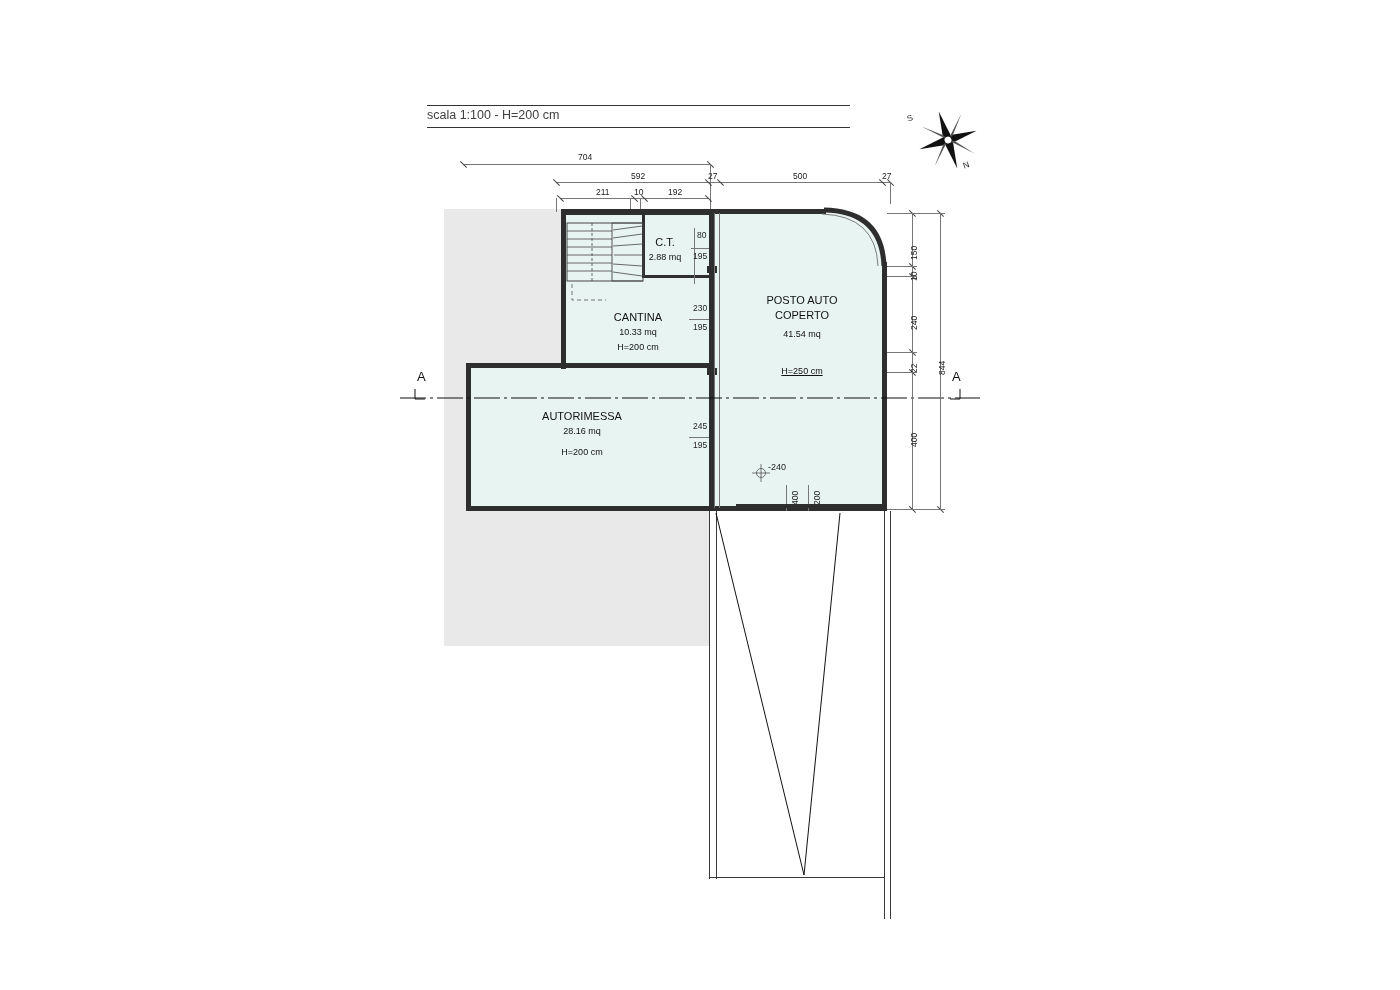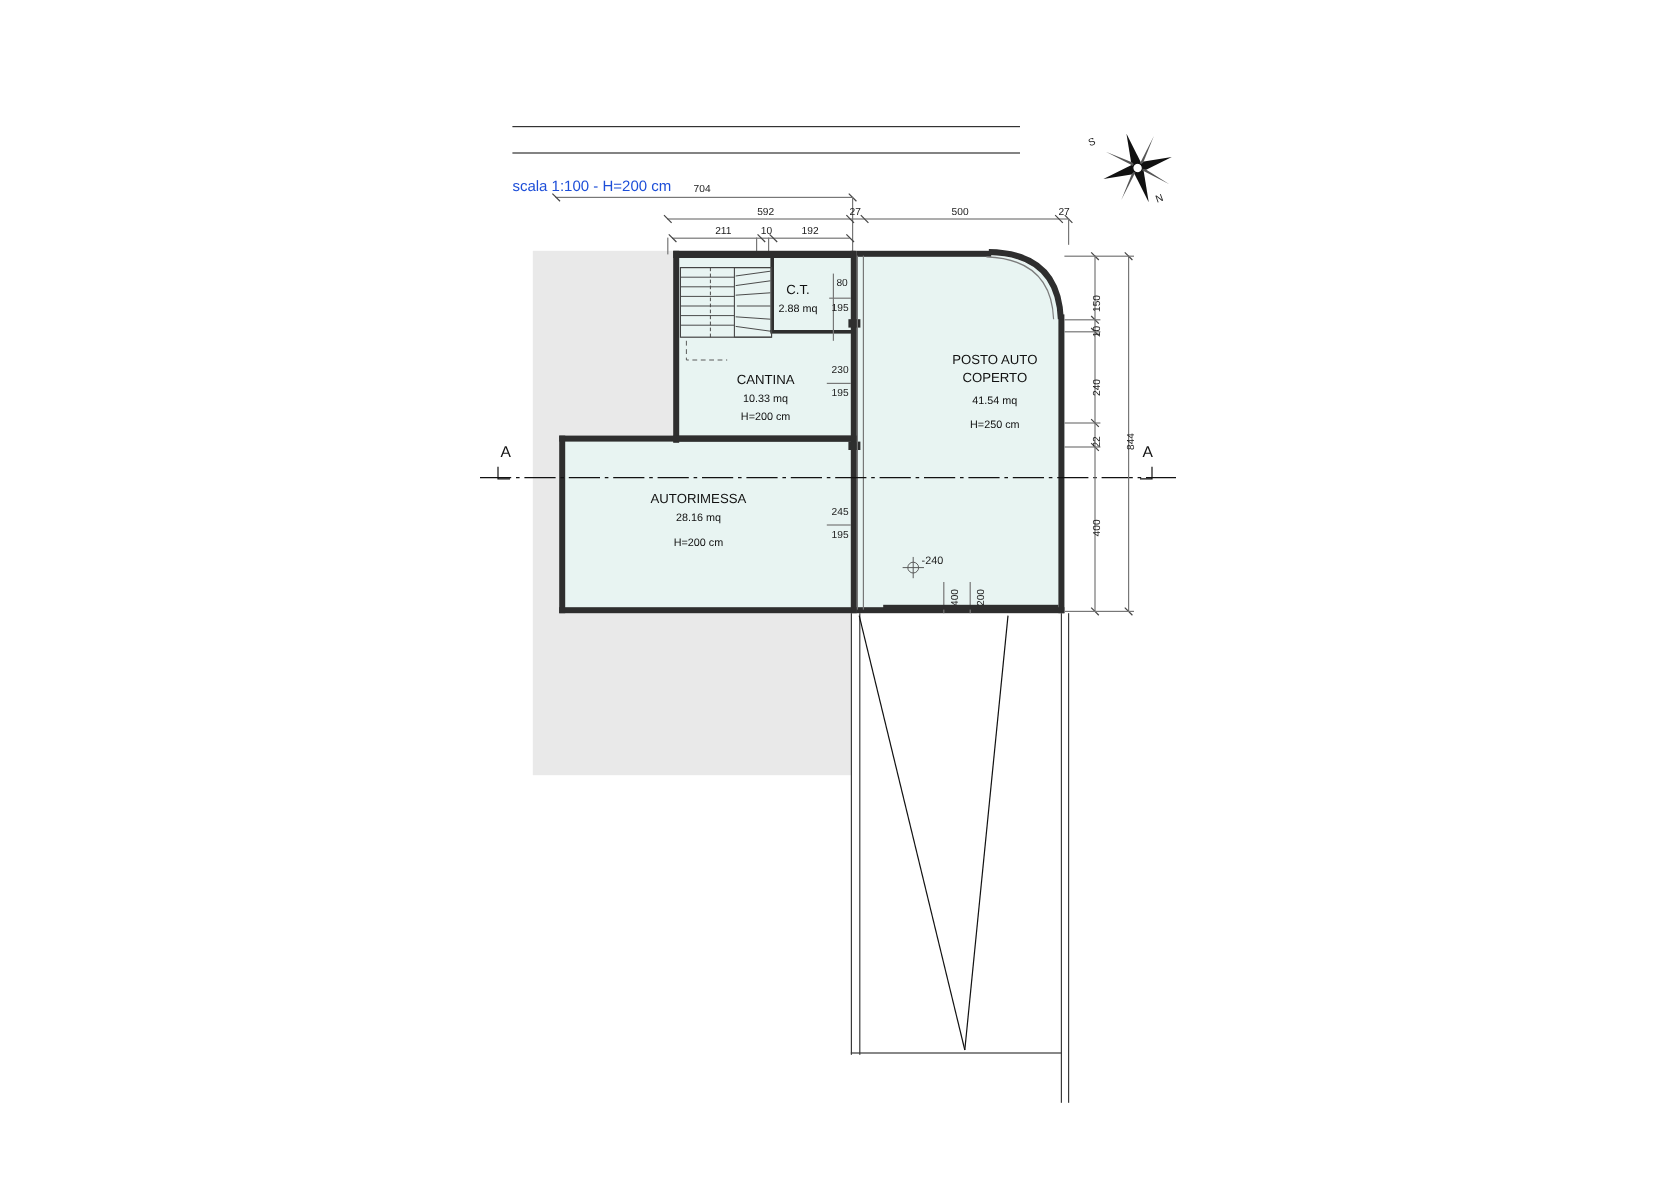--- a/index.html
+++ b/index.html
@@ -33,23 +33,22 @@
     top: 105px;
     width: 423px;
     height: 1px;
     background: #333;
   }
   .title-sub {
     position: absolute;
     left: 427px;
     top: 108px;
     font-size: 12.5px;
-    color: #1d4ed8;
+    color: #404040;
     white-space: nowrap;
-    margin-top: 40px;
   }
   .title-rule2 {
     position: absolute;
     left: 427px;
     top: 127px;
     width: 423px;
     height: 1px;
     background: #333;
   }
 
@@ -232,25 +231,25 @@
     <div>C.T.</div>
     <div class="small">2.88 mq</div>
   </div>
 
   <div class="room-label" style="left:512px; top:409px; width:140px;">
     <div>AUTORIMESSA</div>
     <div class="small">28.16 mq</div>
     <div class="small" style="margin-top:6px;">H=200 cm</div>
   </div>
 
-  <div class="room-label" style="left:764px; top:293px; width:130px;">
+  <div class="room-label" style="left:737px; top:293px; width:130px;">
     <div>POSTO AUTO</div>
     <div>COPERTO</div>
     <div class="small" style="margin-top:4px;">41.54 mq</div>
-    <div class="small" style="margin-top:5px;">H=250 cm</div>
+    <div class="small" style="margin-top:22px;text-decoration:underline;">H=250 cm</div>
   </div>
 
   <svg style="position:absolute; left:752px; top:464px;" width="18" height="18">
     <line x1="9" y1="0" x2="9" y2="18" stroke="#555" stroke-width="0.8"></line>
     <line x1="0" y1="9" x2="18" y2="9" stroke="#555" stroke-width="0.8"></line>
     <circle cx="9" cy="9" r="4.5" fill="none" stroke="#555" stroke-width="0.8"></circle>
   </svg>
   <div class="dim-text" style="left:768px; top:462px; font-size:9px;">-240</div>
 
   <svg style="position:absolute; left:400px; top:392px;" width="580" height="12">

